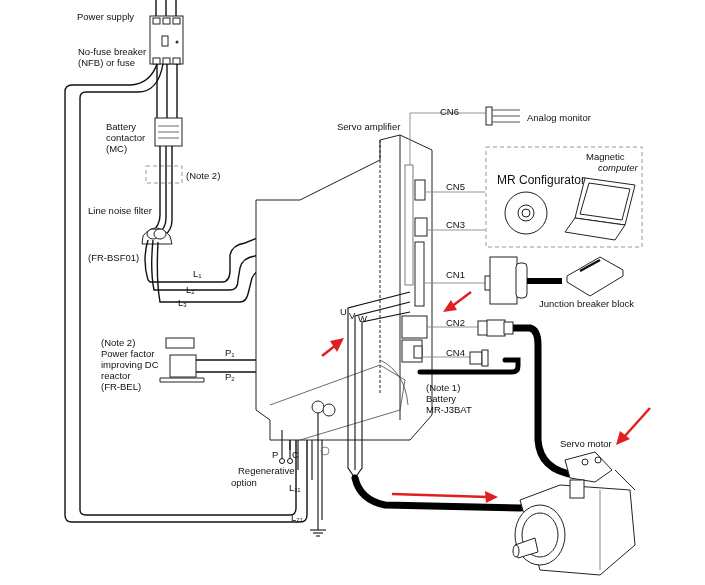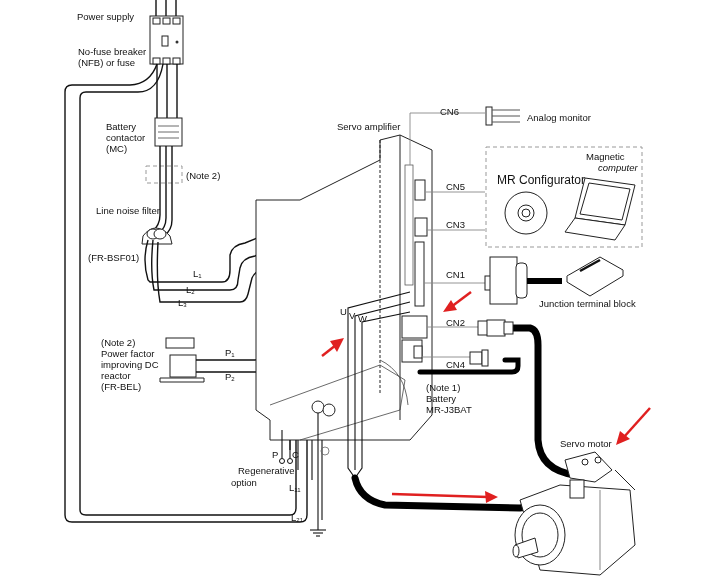--- a/index.html
+++ b/index.html
@@ -221,21 +221,21 @@
   </g>
 </svg>
 
 <div class="lbl" style="left:77px;top:11px;">Power supply</div>
 <div class="lbl" style="left:78px;top:46px;">No-fuse breaker</div>
 <div class="lbl" style="left:78px;top:57px;">(NFB) or fuse</div>
 <div class="lbl" style="left:106px;top:121px;">Battery</div>
 <div class="lbl" style="left:106px;top:132px;">contactor</div>
 <div class="lbl" style="left:106px;top:143px;">(MC)</div>
 <div class="lbl" style="left:186px;top:170px;">(Note 2)</div>
-<div class="lbl" style="left:96px;top:205px;">Line noise filter</div>
+<div class="lbl" style="left:88px;top:205px;">Line noise filter</div>
 <div class="lbl" style="left:88px;top:216px;margin-top:36px;">(FR-BSF01)</div>
 
 <div class="lbl" style="left:193px;top:268px;"><span>L</span><span class="sub">1</span></div>
 <div class="lbl" style="left:186px;top:284px;"><span>L</span><span class="sub">2</span></div>
 <div class="lbl" style="left:178px;top:297px;"><span>L</span><span class="sub">3</span></div>
 
 <div class="lbl" style="left:101px;top:337px;">(Note 2)</div>
 <div class="lbl" style="left:101px;top:348px;">Power factor</div>
 <div class="lbl" style="left:101px;top:359px;">improving DC</div>
 <div class="lbl" style="left:101px;top:370px;">reactor</div>
@@ -256,19 +256,19 @@
 <div class="lbl" style="left:291px;top:512px;"><span>L</span><span class="sub">21</span></div>
 
 <div class="lbl" style="left:440px;top:106px;">CN6</div>
 <div class="lbl" style="left:527px;top:112px;">Analog monitor</div>
 <div class="lbl" style="left:446px;top:181px;">CN5</div>
 <div class="lbl" style="left:446px;top:219px;">CN3</div>
 <div class="lbl" style="left:497px;top:175px;font-size:12px;">MR Configurator</div>
 <div class="lbl" style="left:586px;top:151px;">Magnetic</div>
 <div class="lbl" style="left:598px;top:162px;font-style:italic;">computer</div>
 <div class="lbl" style="left:446px;top:269px;">CN1</div>
-<div class="lbl" style="left:539px;top:298px;">Junction terminal block</div>
+<div class="lbl" style="left:539px;top:298px;">Junction breaker block</div>
 <div class="lbl" style="left:446px;top:317px;">CN2</div>
-<div class="lbl" style="left:446px;top:347px;margin-top:12px;">CN4</div>
+<div class="lbl" style="left:446px;top:347px;">CN4</div>
 <div class="lbl" style="left:426px;top:382px;">(Note 1)</div>
 <div class="lbl" style="left:426px;top:393px;">Battery</div>
 <div class="lbl" style="left:426px;top:404px;">MR-J3BAT</div>
 <div class="lbl" style="left:560px;top:426px;margin-top:12px;">Servo motor</div>
 
 </body></html>

